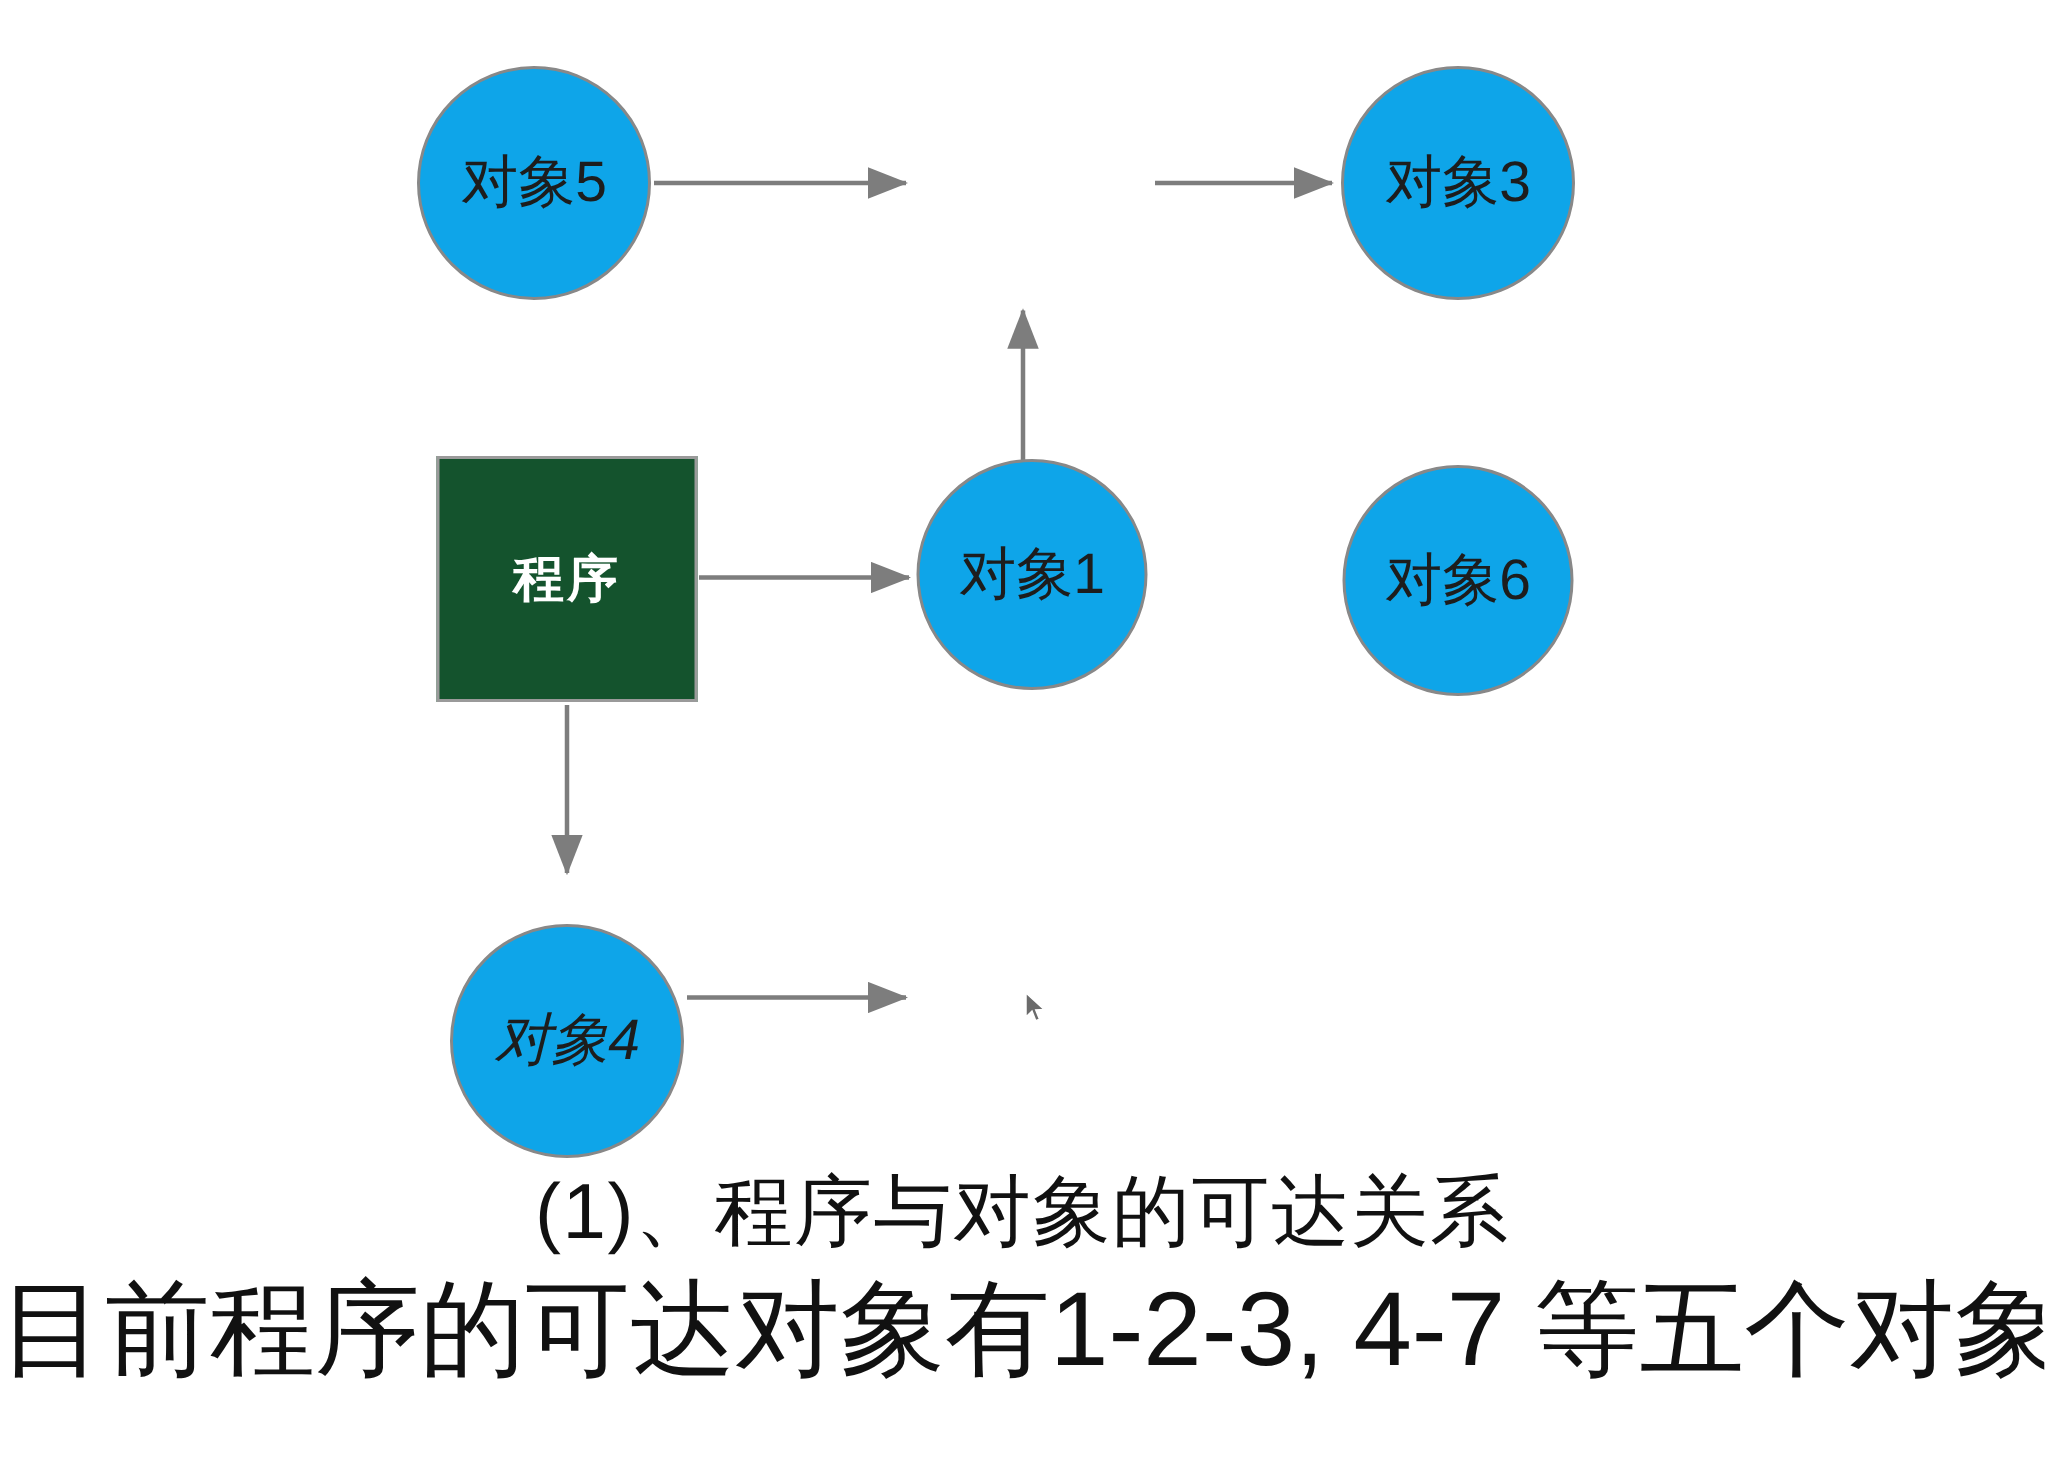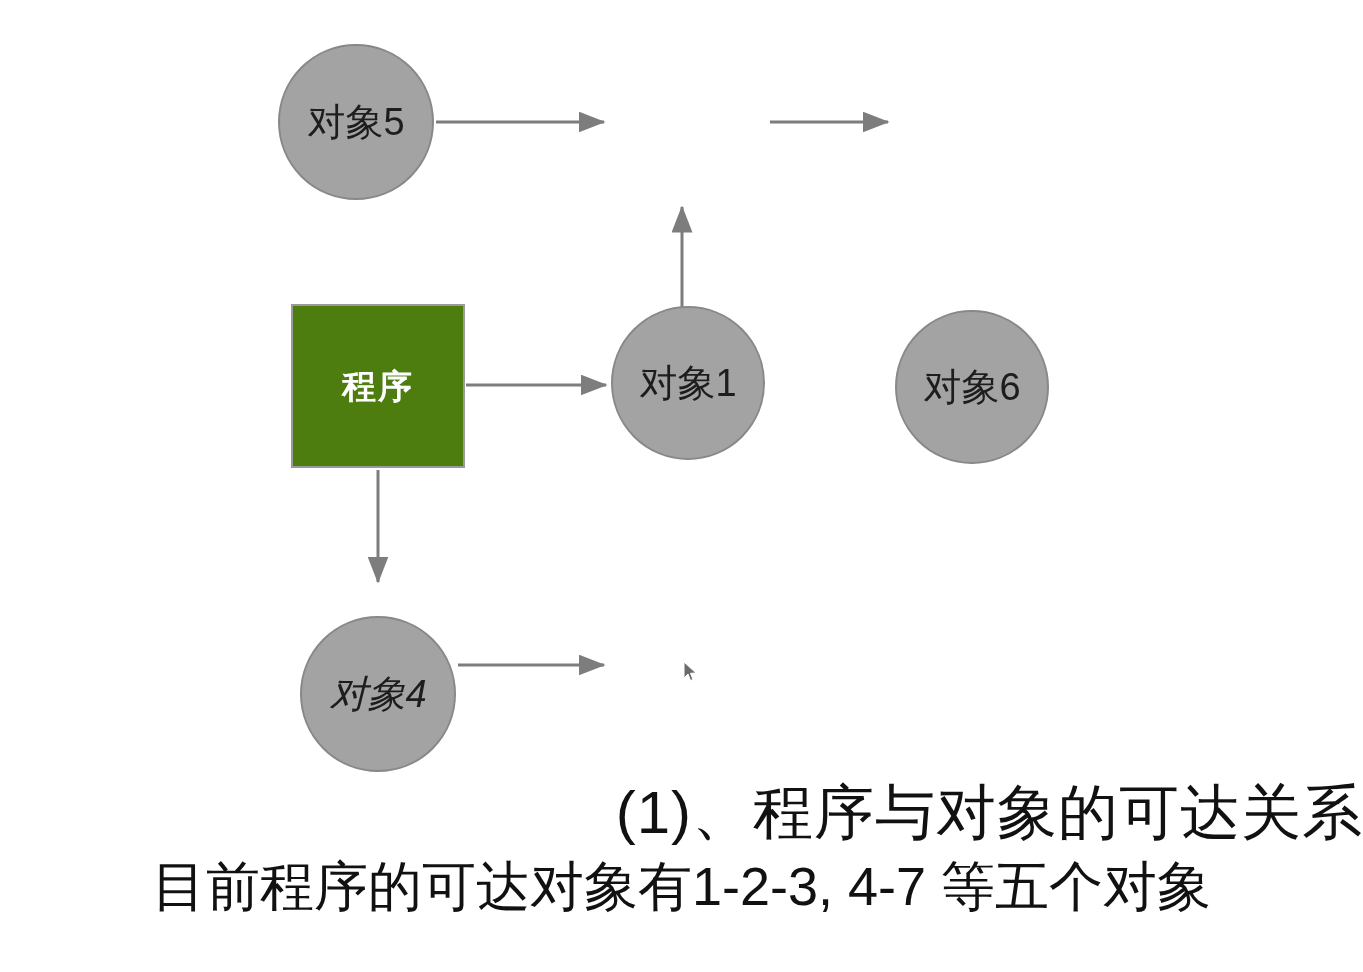--- a/index.html
+++ b/index.html
@@ -32,21 +32,21 @@
   .node {
     position: absolute;
     display: flex;
     align-items: center;
     justify-content: center;
     box-sizing: border-box;
   }
   .node-circle {
     border-radius: 50%;
     border: 2px solid #888888;
-    background: #a3a3a3;
+    background: #0ea5e9;
   }
   .node-circle .node-label {
     font-size: 38px;
     color: #1d1d1d;
     letter-spacing: 0px;
     line-height: 1;
     white-space: nowrap;
   }
   .node-box {
     border: 2px solid #9a9a9a;
@@ -66,26 +66,25 @@
     top: 778px;
     width: 1363px;
     text-align: center;
   }
   .caption-line {
     color: #111111;
     line-height: 1.18;
     white-space: nowrap;
   }
   #caption-line-1 {
-    font-size: 60px;
+    font-size: 52px;
     letter-spacing: 1px;
-    text-align: right;
   }
   #caption-line-2 {
-    font-size: 54px;
+    font-size: 70px;
     letter-spacing: 0px;
     margin-top: 6px;
   }
   
   #cursor-pointer {
     position: absolute;
     left: 683px;
     top: 661px;
     width: 16px;
     height: 22px;
@@ -115,22 +114,25 @@
     <line x1="378" y1="470" x2="378" y2="582" stroke="#7d7d7d" stroke-width="3" marker-end="url(#arrowhead)"></line>
 
     <line x1="458" y1="665" x2="604" y2="665" stroke="#7d7d7d" stroke-width="3" marker-end="url(#arrowhead)"></line>
   </svg>
 
   <div class="node node-circle" style="left:278px; top:44px; width:156px; height:156px;">
     <span class="node-label">对象5</span>
   </div>
 
 
+  <div class="node node-circle" style="left:894px; top:44px; width:156px; height:156px;">
+    <span class="node-label">对象3</span>
+  </div>
 
-  <div class="node node-box" style="left:291px; top:304px; width:174px; height:164px; background:#4d7c0f;">
+  <div class="node node-box" style="left:291px; top:304px; width:174px; height:164px; background:#14532d;">
     <span class="node-label">程序</span>
   </div>
 
   <div class="node node-circle" style="left:611px; top:306px; width:154px; height:154px;">
     <span class="node-label">对象1</span>
   </div>
 
   <div class="node node-circle" style="left:895px; top:310px; width:154px; height:154px;">
     <span class="node-label">对象6</span>
   </div>

